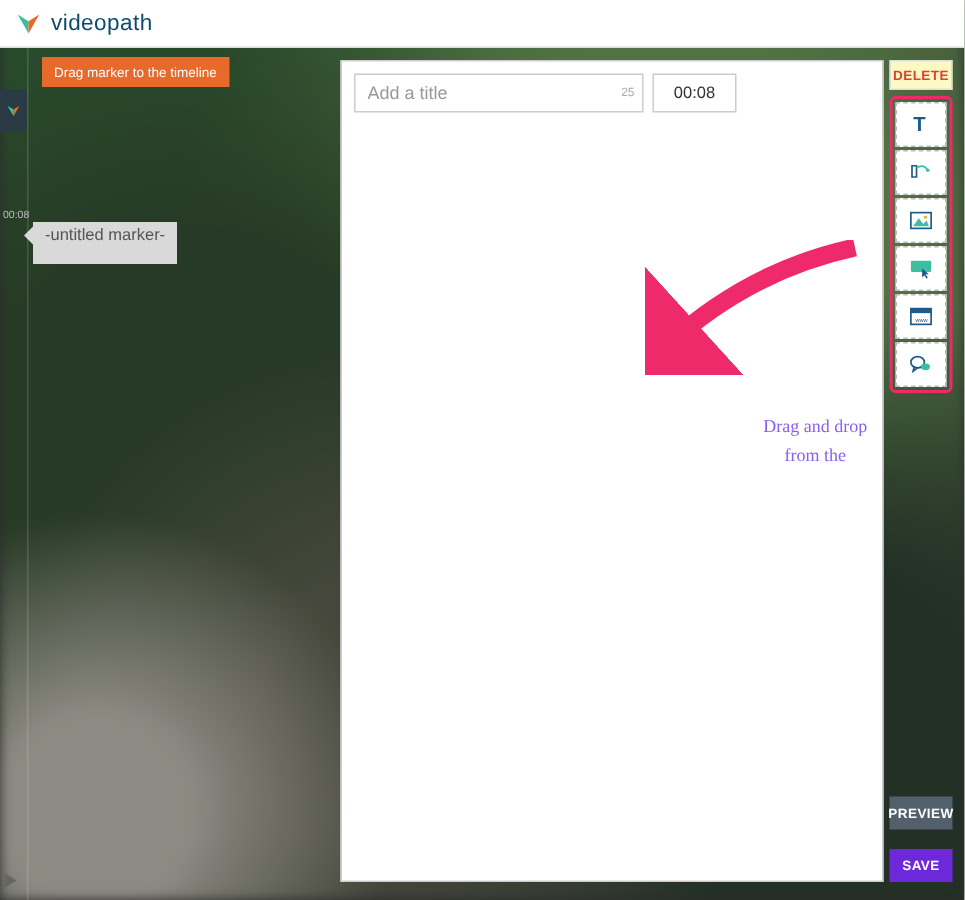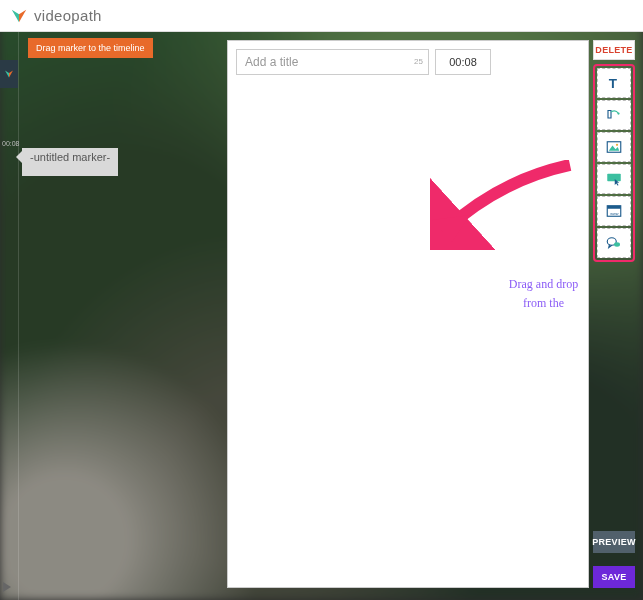--- a/index.html
+++ b/index.html
@@ -18,21 +18,21 @@
       linear-gradient(#5a7850,#2e4030);
     filter:blur(4px);
   }
   .dark{position:absolute;inset:0;background:rgba(0,0,0,0.35);}
   .topbar{
     position:absolute;top:0;left:0;right:0;height:32px;
     background:#fff;display:flex;align-items:center;padding:0 10px;
     z-index:5;border-bottom:1px solid #ddd;
   }
   .logo-mark{width:18px;height:18px;margin-right:6px;}
-  .logo-text{font-size:15px;color:#737373;font-weight:500;letter-spacing:0.3px;}
+  .logo-text{font-size:15px;color:#0c4a6e;font-weight:500;letter-spacing:0.3px;}
   .tip{
     position:absolute;top:38px;left:28px;height:20px;line-height:20px;
     background:#e86a2a;color:#fff;font-size:9px;padding:0 8px;
     z-index:4;
   }
   .sidebar-tab{
     position:absolute;top:60px;left:0;width:18px;height:28px;
     background:#2a3a45;z-index:4;
     display:flex;align-items:center;justify-content:center;
   }
@@ -84,21 +84,21 @@
   
   .rail{
     position:absolute;top:40px;bottom:12px;right:8px;width:42px;z-index:7;
     display:flex;flex-direction:column;
   }
   .rail-btn{
     height:22px;font-size:9px;font-weight:bold;letter-spacing:0.3px;
     display:flex;align-items:center;justify-content:center;cursor:pointer;
     color:#fff;
   }
-  .delete-btn{background:#ffffff;color:#d9432f;border:1px solid #ddd;height:20px;margin-bottom:4px;}
+  .delete-btn{background:#fef9c3;color:#d9432f;border:1px solid #ddd;height:20px;margin-bottom:4px;}
   .tool-group{
     border:2px solid #ef2a6a;border-radius:4px;padding:2px;
     display:flex;flex-direction:column;gap:2px;
   }
   .tool{
     background:#fff;border:1px dashed #bbb;height:30px;
     display:flex;align-items:center;justify-content:center;cursor:pointer;
   }
   .tool svg{width:18px;height:18px;}
   .rail-spacer{flex:1;}

